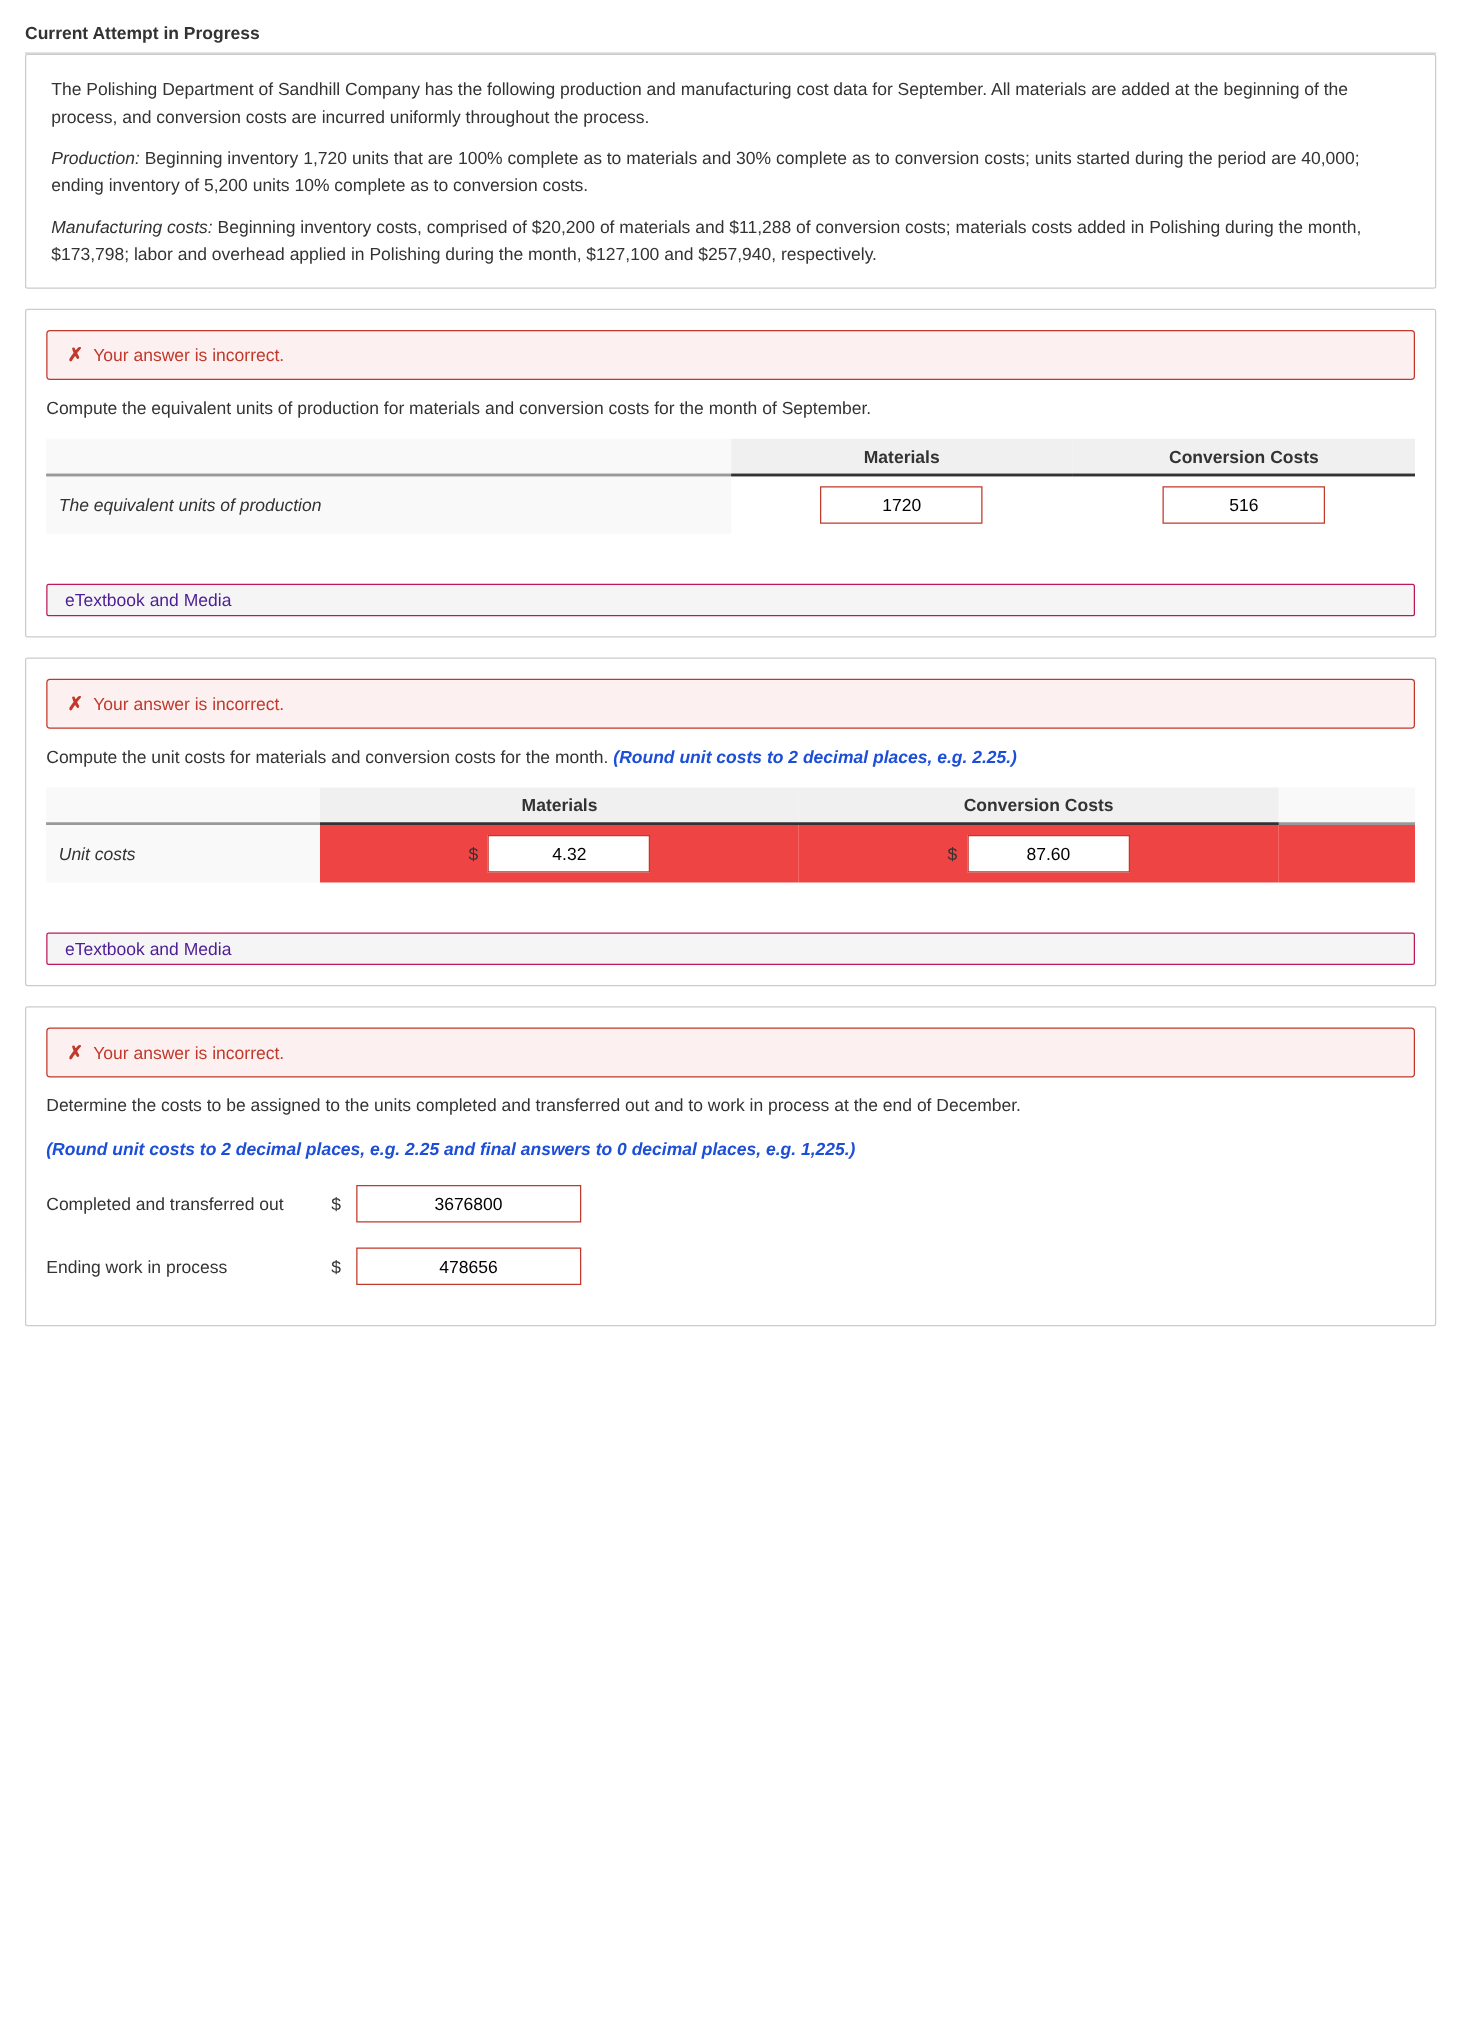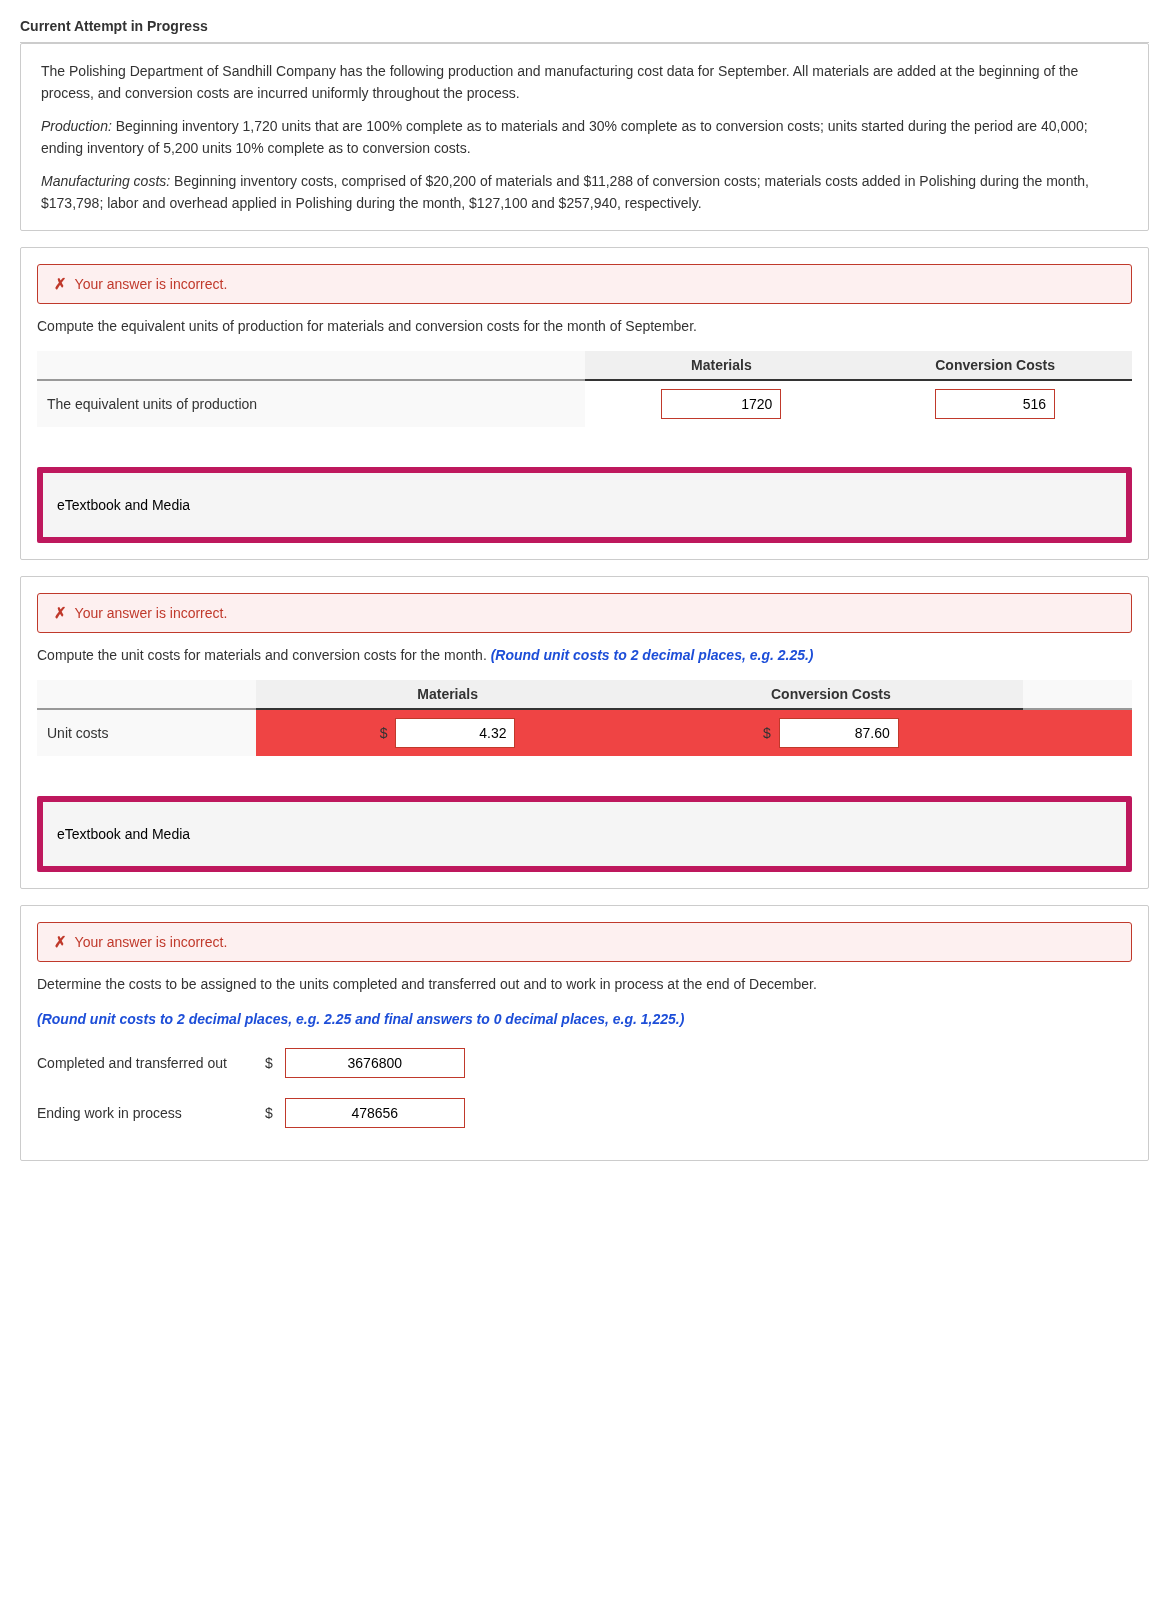--- a/index.html
+++ b/index.html
@@ -81,46 +81,47 @@
       border-bottom: 2px solid #999;
       background: #f0f0f0;
     }
     .data-table td {
       padding: 8px 10px;
       vertical-align: middle;
     }
     .data-table .row-label {
       text-align: left;
       background: #f9f9f9;
+      font-style: italic;
     }
     .data-table .input-cell {
       text-align: center;
     }
     .input-field {
       border: 1.5px solid #c0392b;
       padding: 4px 8px;
-      text-align: right;
-      font-size: 14px;
-      width: 120px;
+      text-align: center;
+      font-size: 14px;
+      width: 130px;
       height: 30px;
     }
     .input-field-wide {
       border: 1.5px solid #c0392b;
       padding: 4px 8px;
       text-align: center;
       font-size: 14px;
       width: 180px;
       height: 30px;
     }
     .etextbook-bar {
       background: #f5f5f5;
-      border: 6px solid #be185d;
-      padding: 24px 14px;
+      border: 1px solid #be185d;
+      padding: 4px 14px;
       margin: 10px 16px 16px 16px;
-      color: #000000;
+      color: #4c1d95;
       font-size: 14px;
       border-radius: 2px;
     }
     .col-header-row th {
       font-weight: bold;
       background: #f0f0f0;
     }
     .dollar-sign {
       font-size: 14px;
       color: #333;

